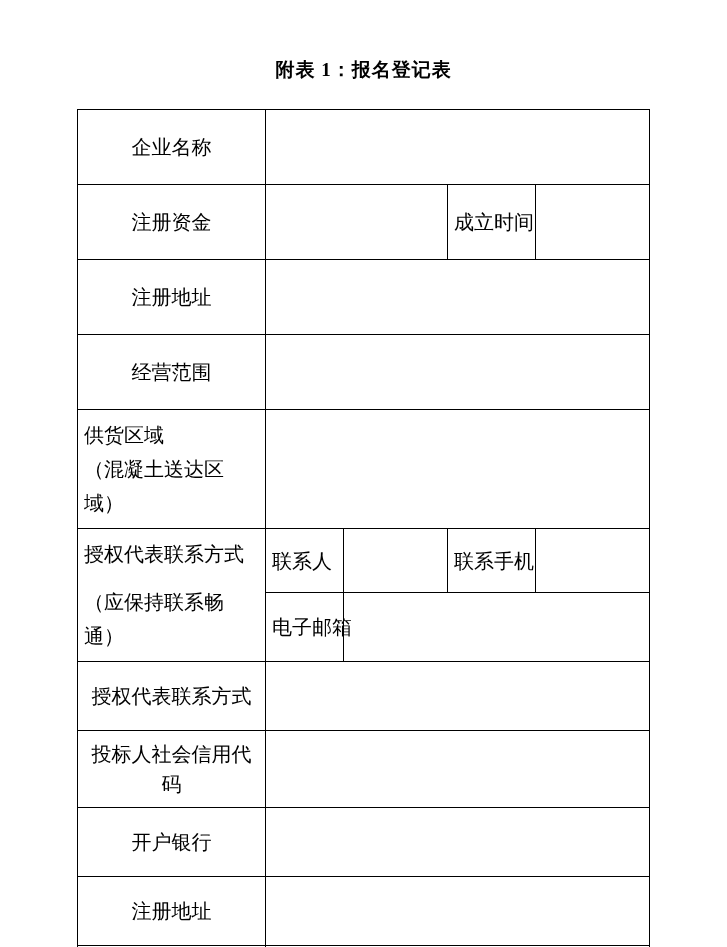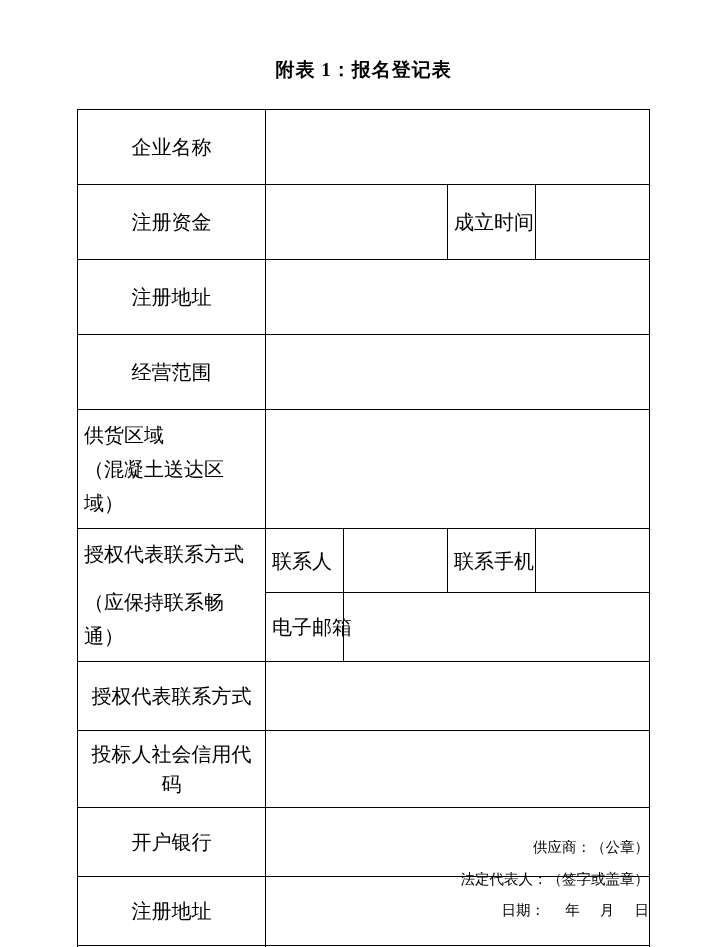--- a/index.html
+++ b/index.html
@@ -169,19 +169,14 @@
         <td class="value" colspan="4"></td>
       </tr>
 
       <tr>
         <td class="label cell-h-52">备注</td>
         <td class="value" colspan="4"></td>
       </tr>
     </tbody>
   </table>
 
-  <div class="footer">
-    <div class="footer-line">供应商：（公章）</div>
-    <div class="footer-line">法定代表人：（签字或盖章）</div>
-    <div class="date-line">日期：     年     月     日</div>
-  </div>
 
 </div>
 
 </body></html>

